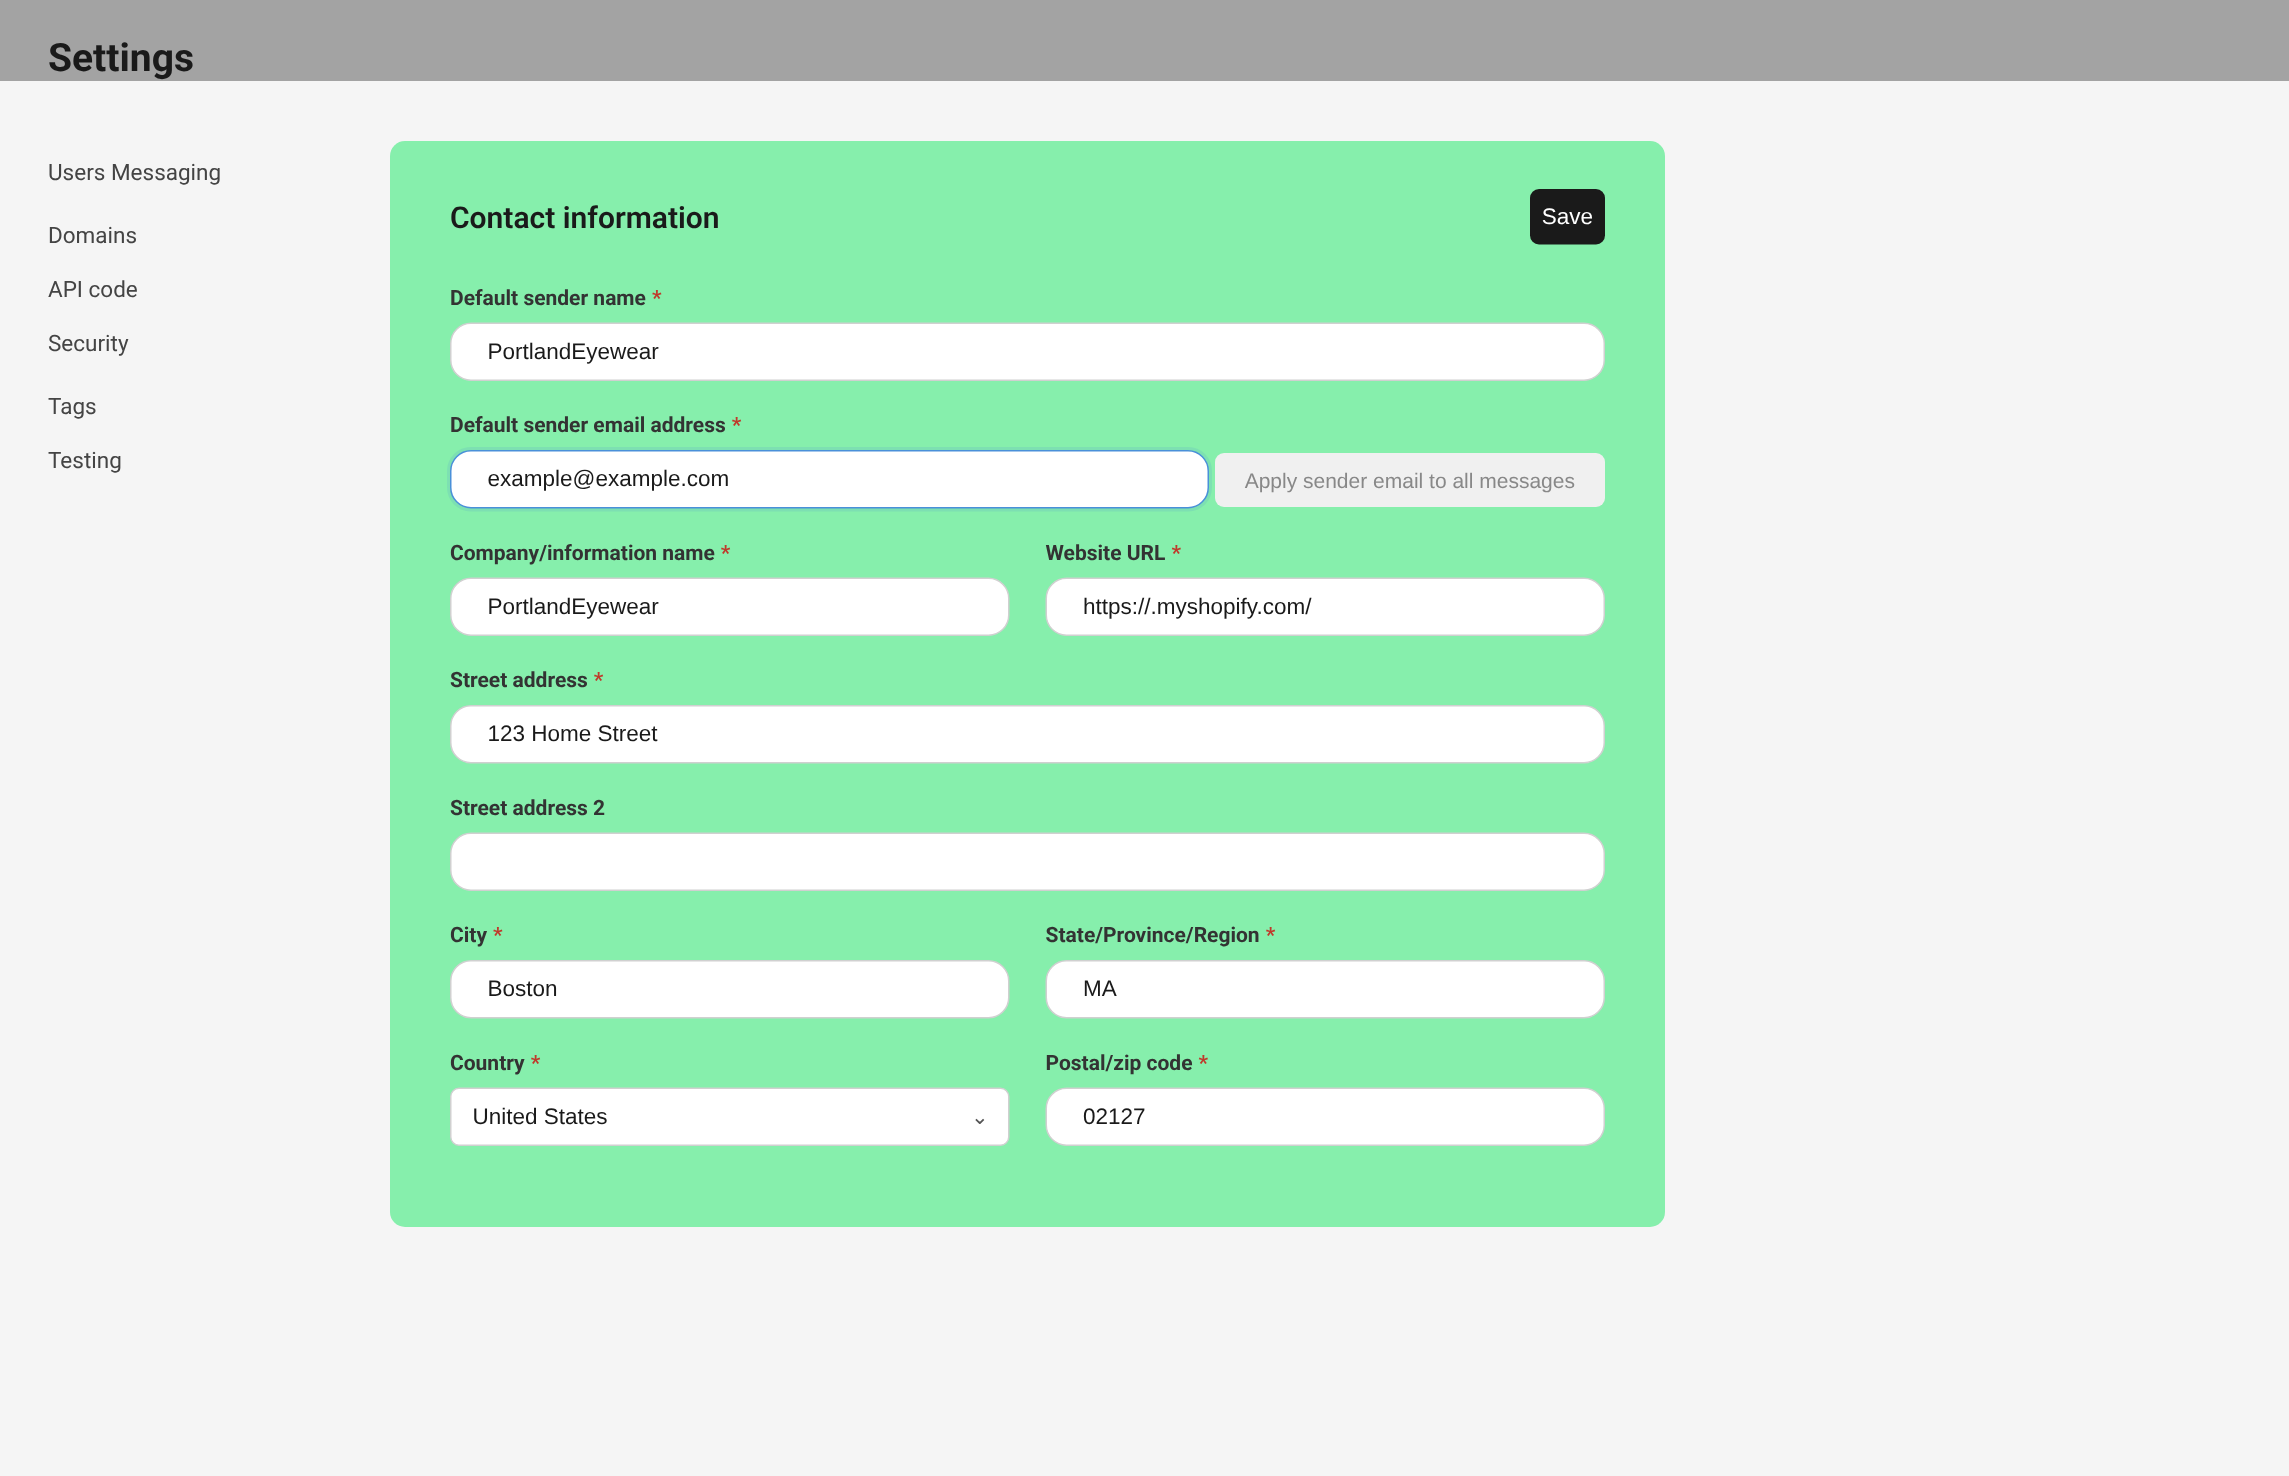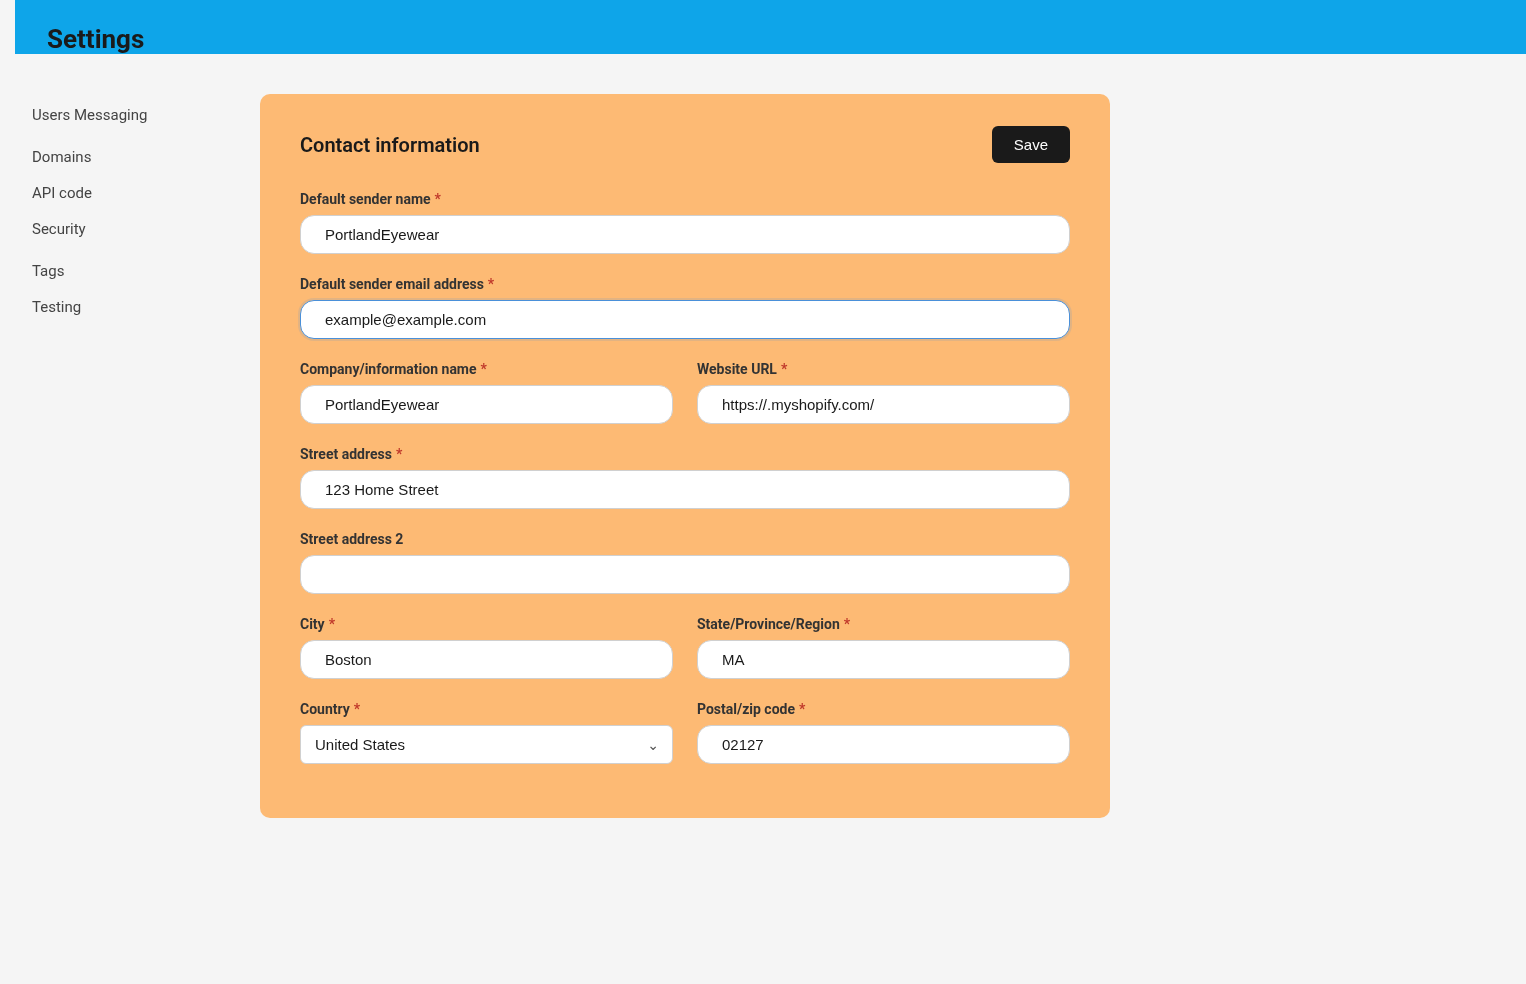--- a/index.html
+++ b/index.html
@@ -4,22 +4,21 @@
   <style>
     * { box-sizing: border-box; margin: 0; padding: 0; }
     body {
       font-family: -apple-system, BlinkMacSystemFont, 'Segoe UI', Roboto, sans-serif;
       background: #f5f5f5;
       color: #1a1a1a;
       font-size: 15px;
     }
     .page-header {
       padding: 24px 24px 0 32px;
-      background: #0ea5e9;
-      margin-left: 15px;
+      background: #a3a3a3;
     }
     .page-title {
       font-size: 26px;
       font-weight: 700;
       margin-bottom: 16px;
     }
     .top-nav {
       display: flex;
       gap: 0;
       border-bottom: 1px solid #e0e0e0;
@@ -66,41 +65,41 @@
       font-weight: 500;
     }
     .sidebar-section {
       margin-bottom: 8px;
     }
     .main-content {
       flex: 1;
       padding: 24px 40px;
     }
     .card {
-      background: #fdba74;
+      background: #86efac;
       border-radius: 10px;
       padding: 32px 40px;
       max-width: 850px;
     }
     .card-header {
       display: flex;
       justify-content: space-between;
       align-items: center;
       margin-bottom: 28px;
     }
     .card-title {
       font-size: 20px;
       font-weight: 600;
     }
     .btn-save {
       background: #1a1a1a;
       color: #fff;
       border: none;
       border-radius: 6px;
-      padding: 10px 22px;
+      padding: 10px 8px;
       font-size: 15px;
       font-weight: 500;
       cursor: pointer;
     }
     .form-group {
       margin-bottom: 22px;
     }
     .form-label {
       display: block;
       font-size: 14px;
@@ -212,20 +211,21 @@
         </label>
         <input class="form-input" type="text" value="PortlandEyewear" style="">
       </div>
 
       <div class="form-group">
         <label class="form-label">
           <span>Default sender email address</span><span class="required-star">*</span>
         </label>
         <div class="email-row">
           <input class="form-input focused" type="email" value="example@example.com" placeholder="example@example.com" style="">
+          <button class="btn-apply">Apply sender email to all messages</button>
         </div>
       </div>
 
       <div class="form-group two-col">
         <div>
           <label class="form-label">
             <span>Company/information name</span><span class="required-star">*</span>
           </label>
           <input class="form-input" type="text" value="PortlandEyewear" style="">
         </div>

